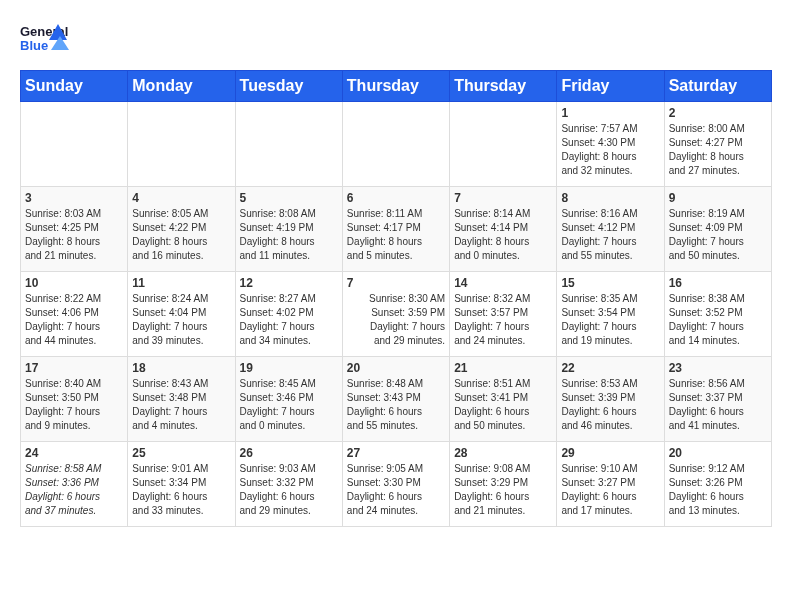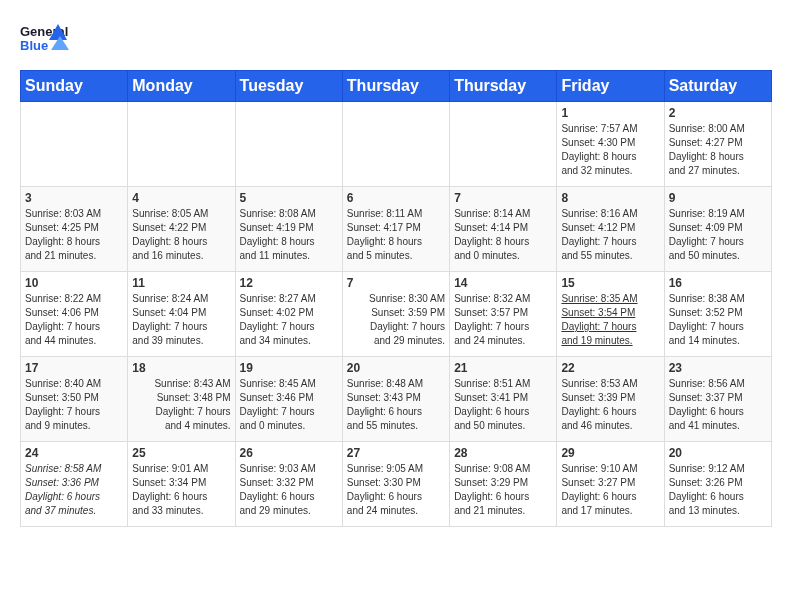--- a/index.html
+++ b/index.html
@@ -208,21 +208,21 @@
         </td>
         <td>
           <span class="day-num">14</span>
           <div class="day-info" style="white-space: pre-line;">Sunrise: 8:32 AM
 Sunset: 3:57 PM
 Daylight: 7 hours
 and 24 minutes.</div>
         </td>
         <td>
           <span class="day-num">15</span>
-          <div class="day-info" style="white-space: pre-line; text-decoration: underline;">Sunrise: 8:35 AM
+          <div class="day-info" style="white-space: pre-line;">Sunrise: 8:35 AM
 Sunset: 3:54 PM
 Daylight: 7 hours
 and 19 minutes.</div>
         </td>
         <td>
           <span class="day-num">16</span>
           <div class="day-info" style="white-space: pre-line;">Sunrise: 8:38 AM
 Sunset: 3:52 PM
 Daylight: 7 hours
 and 14 minutes.</div>
@@ -231,21 +231,21 @@
       <tr>
         <td>
           <span class="day-num">17</span>
           <div class="day-info" style="white-space: pre-line;">Sunrise: 8:40 AM
 Sunset: 3:50 PM
 Daylight: 7 hours
 and 9 minutes.</div>
         </td>
         <td>
           <span class="day-num">18</span>
-          <div class="day-info" style="white-space: pre-line; text-align: right;">Sunrise: 8:43 AM
+          <div class="day-info" style="white-space: pre-line;">Sunrise: 8:43 AM
 Sunset: 3:48 PM
 Daylight: 7 hours
 and 4 minutes.</div>
         </td>
         <td>
           <span class="day-num">19</span>
           <div class="day-info" style="white-space: pre-line;">Sunrise: 8:45 AM
 Sunset: 3:46 PM
 Daylight: 7 hours
 and 0 minutes.</div>

